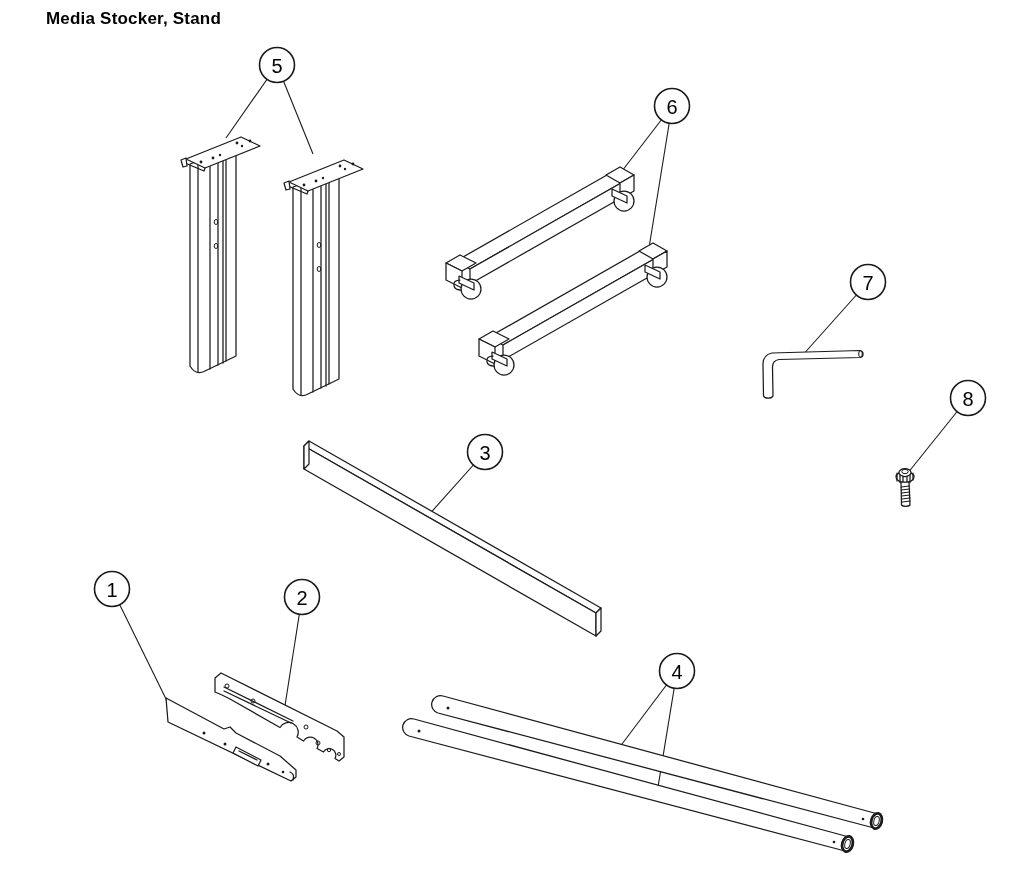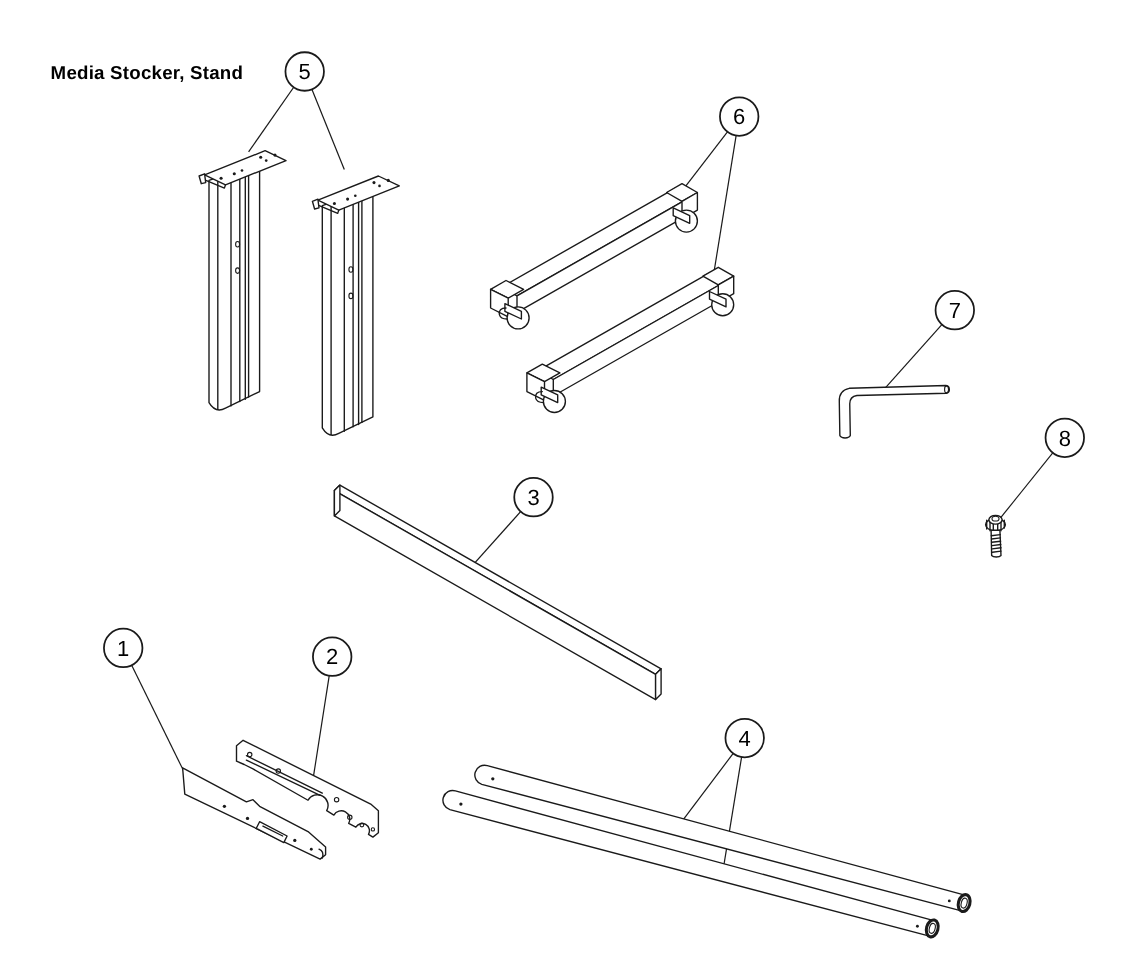--- a/index.html
+++ b/index.html
@@ -16,21 +16,20 @@
     overflow: hidden;
   }
   .title {
     position: absolute;
     left: 46px;
     top: 9px;
     font-size: 17px;
     font-weight: bold;
     color: #000000;
     letter-spacing: 0.2px;
-    margin-top: 48px;
   }
   svg.diagram {
     position: absolute;
     left: 0;
     top: 0;
   }
   svg .ln   { fill: none; stroke: #1a1a1a; stroke-width: 1.25; stroke-linejoin: round; stroke-linecap: round; }
   svg .face { fill: #ffffff; stroke: #1a1a1a; stroke-width: 1.25; stroke-linejoin: round; }
   svg .hole { fill: none; stroke: #1a1a1a; stroke-width: 1; }
   svg .dot  { fill: #1a1a1a; stroke: none; }

